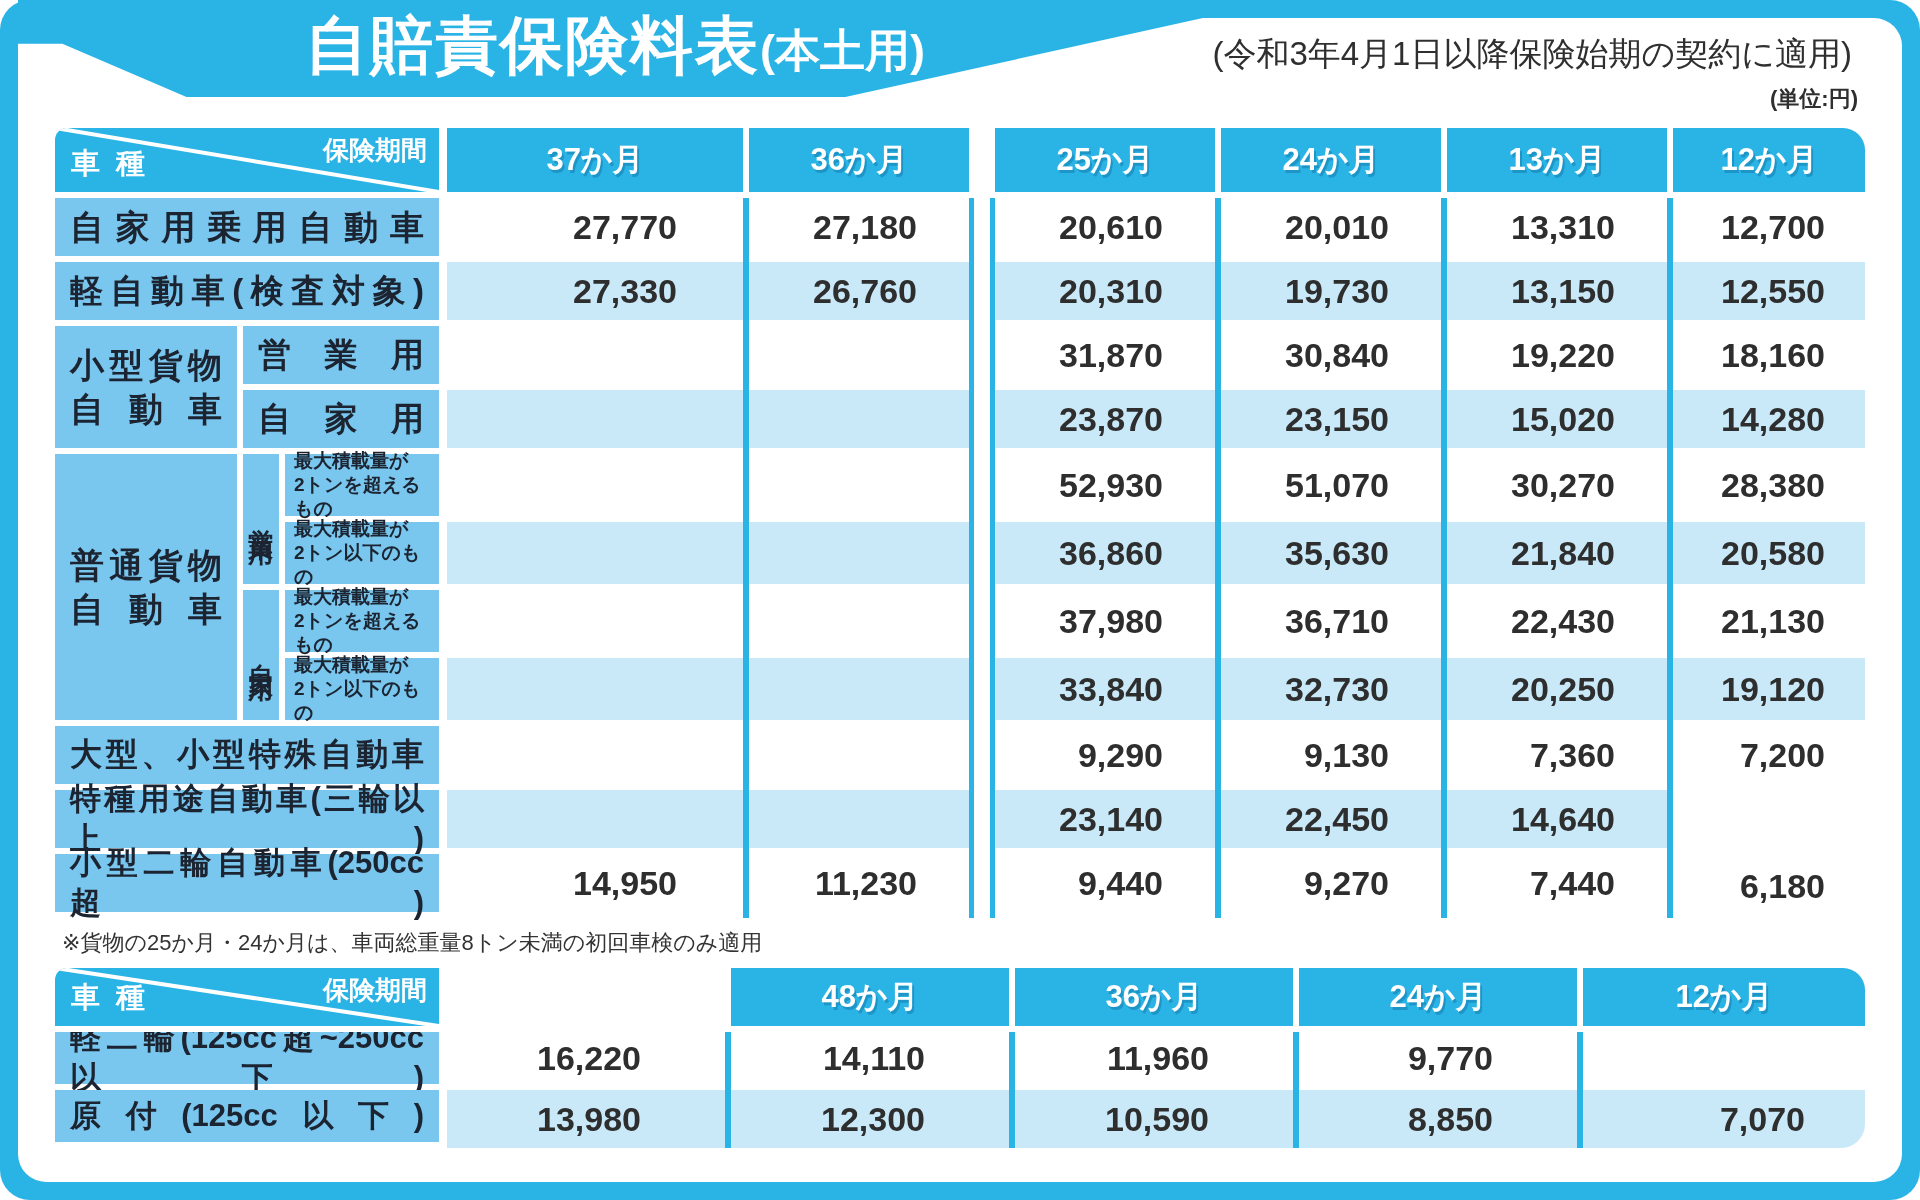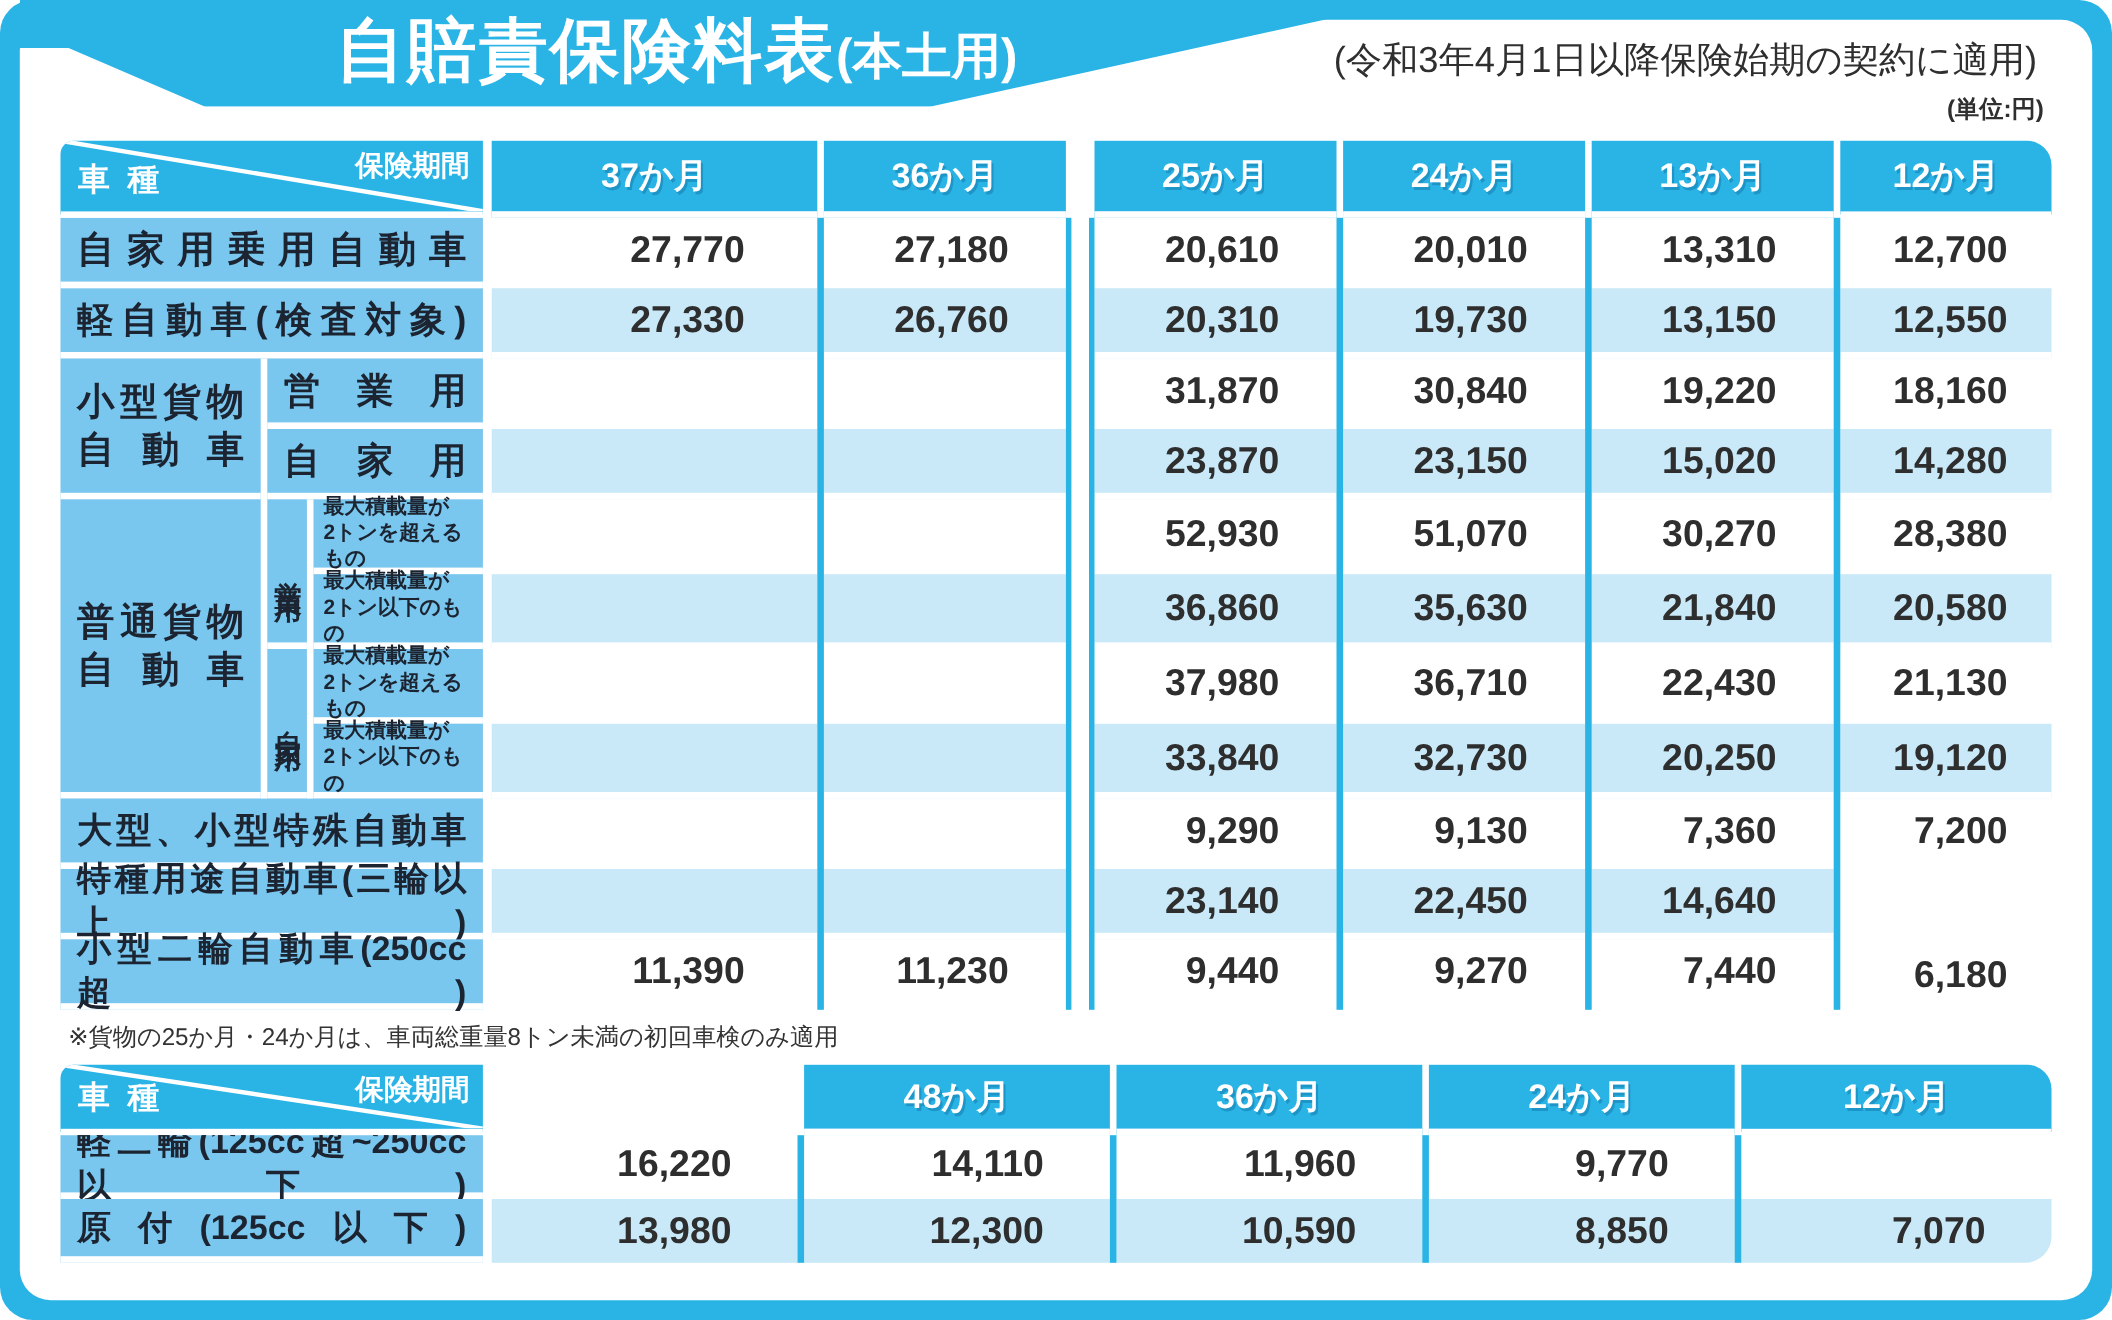--- a/index.html
+++ b/index.html
@@ -75,21 +75,21 @@
   .load { font-size:19px; line-height:1.25; padding:0 4px 0 9px; }
   .load .p { display:block; white-space:pre-line; text-align:left; }
 
   .vc {
     display:flex; align-items:center; justify-content:flex-end;
     font-weight:bold; font-size:34px; color:var(--ink);
     border-bottom:6px solid #fff; padding-right:52px;
   }
   .vc.w { background:#fff; } .vc.b { background:var(--rowblue); }
   .pr-lg { padding-right:66px; } .pr-sm { padding-right:40px; }
-  .t2 .vc { padding-right:60px; }
+  .t2 .vc { padding-right:84px; }
   .t2 .vc.pr-sm { padding-right:60px; }
   .nb { border-bottom:none; }
 
   .strip { position:absolute; width:6px; background:var(--cyan); top:70px; height:calc(100% - 70px); }
   .s5 { width:5px; }
   .t2 .strip { top:64px; height:calc(100% - 64px); }
 
   .footnote { position:absolute; left:62px; top:928px; font-size:22px; color:#333; }
 </style>
 </head>
@@ -234,21 +234,21 @@
   <div class="vc w" style="grid-area:10/13">9,130</div>
   <div class="vc w" style="grid-area:10/15">7,360</div>
   <div class="vc w pr-sm" style="grid-area:10/17">7,200</div>
 
   <div class="vc b" style="grid-area:11/7"></div>
   <div class="vc b" style="grid-area:11/9"></div>
   <div class="vc b" style="grid-area:11/11">23,140</div>
   <div class="vc b" style="grid-area:11/13">22,450</div>
   <div class="vc b" style="grid-area:11/15">14,640</div>
 
-  <div class="vc w pr-lg" style="grid-area:12/7">11,390</div>
+  <div class="vc w pr-lg" style="grid-area:12/7">14,950</div>
   <div class="vc w" style="grid-area:12/9">11,230</div>
   <div class="vc w" style="grid-area:12/11">9,440</div>
   <div class="vc w" style="grid-area:12/13">9,270</div>
   <div class="vc w" style="grid-area:12/15">7,440</div>
   <div class="vc w pr-sm rbr nb" style="grid-area:12/17">6,180</div>
 
   <div class="strip" style="left:688px"></div>
   <div class="strip s5" style="left:914px"></div>
   <div class="strip s5" style="left:935px"></div>
   <div class="strip" style="left:1160px"></div>

